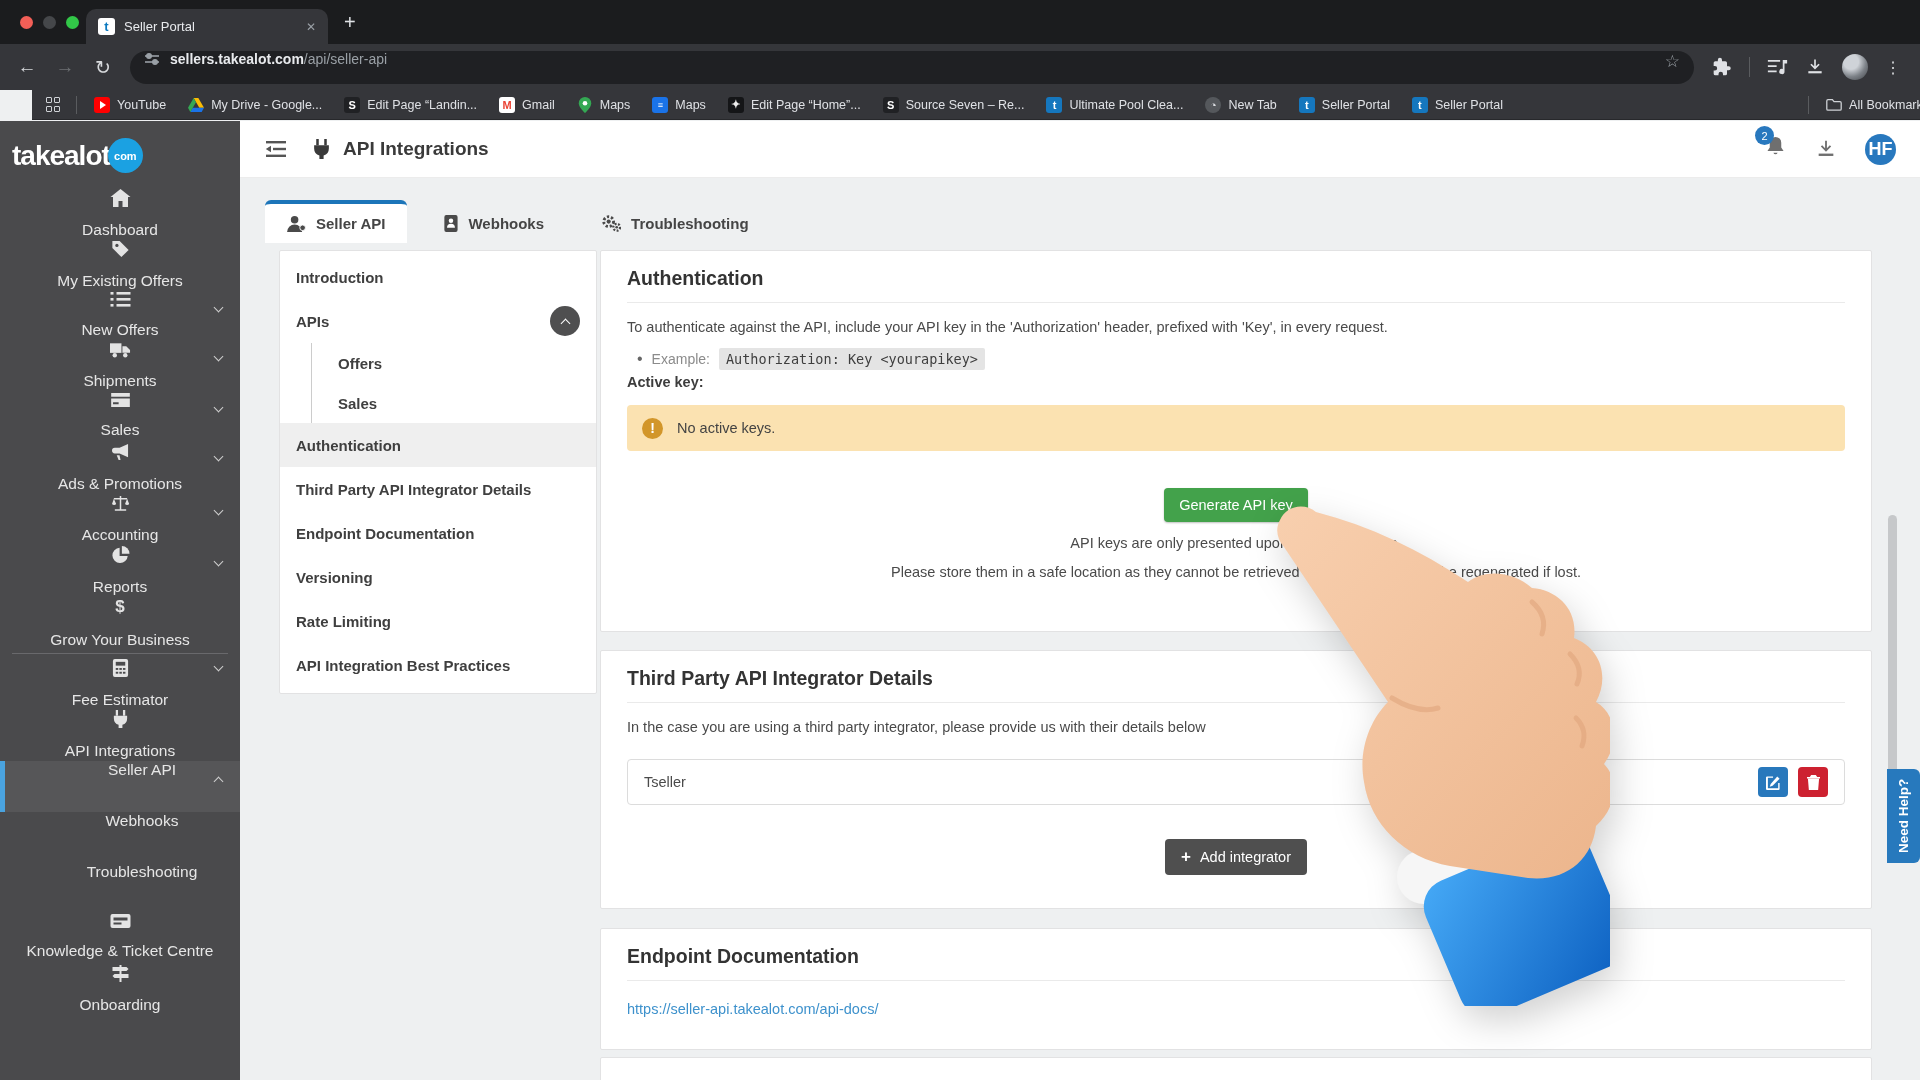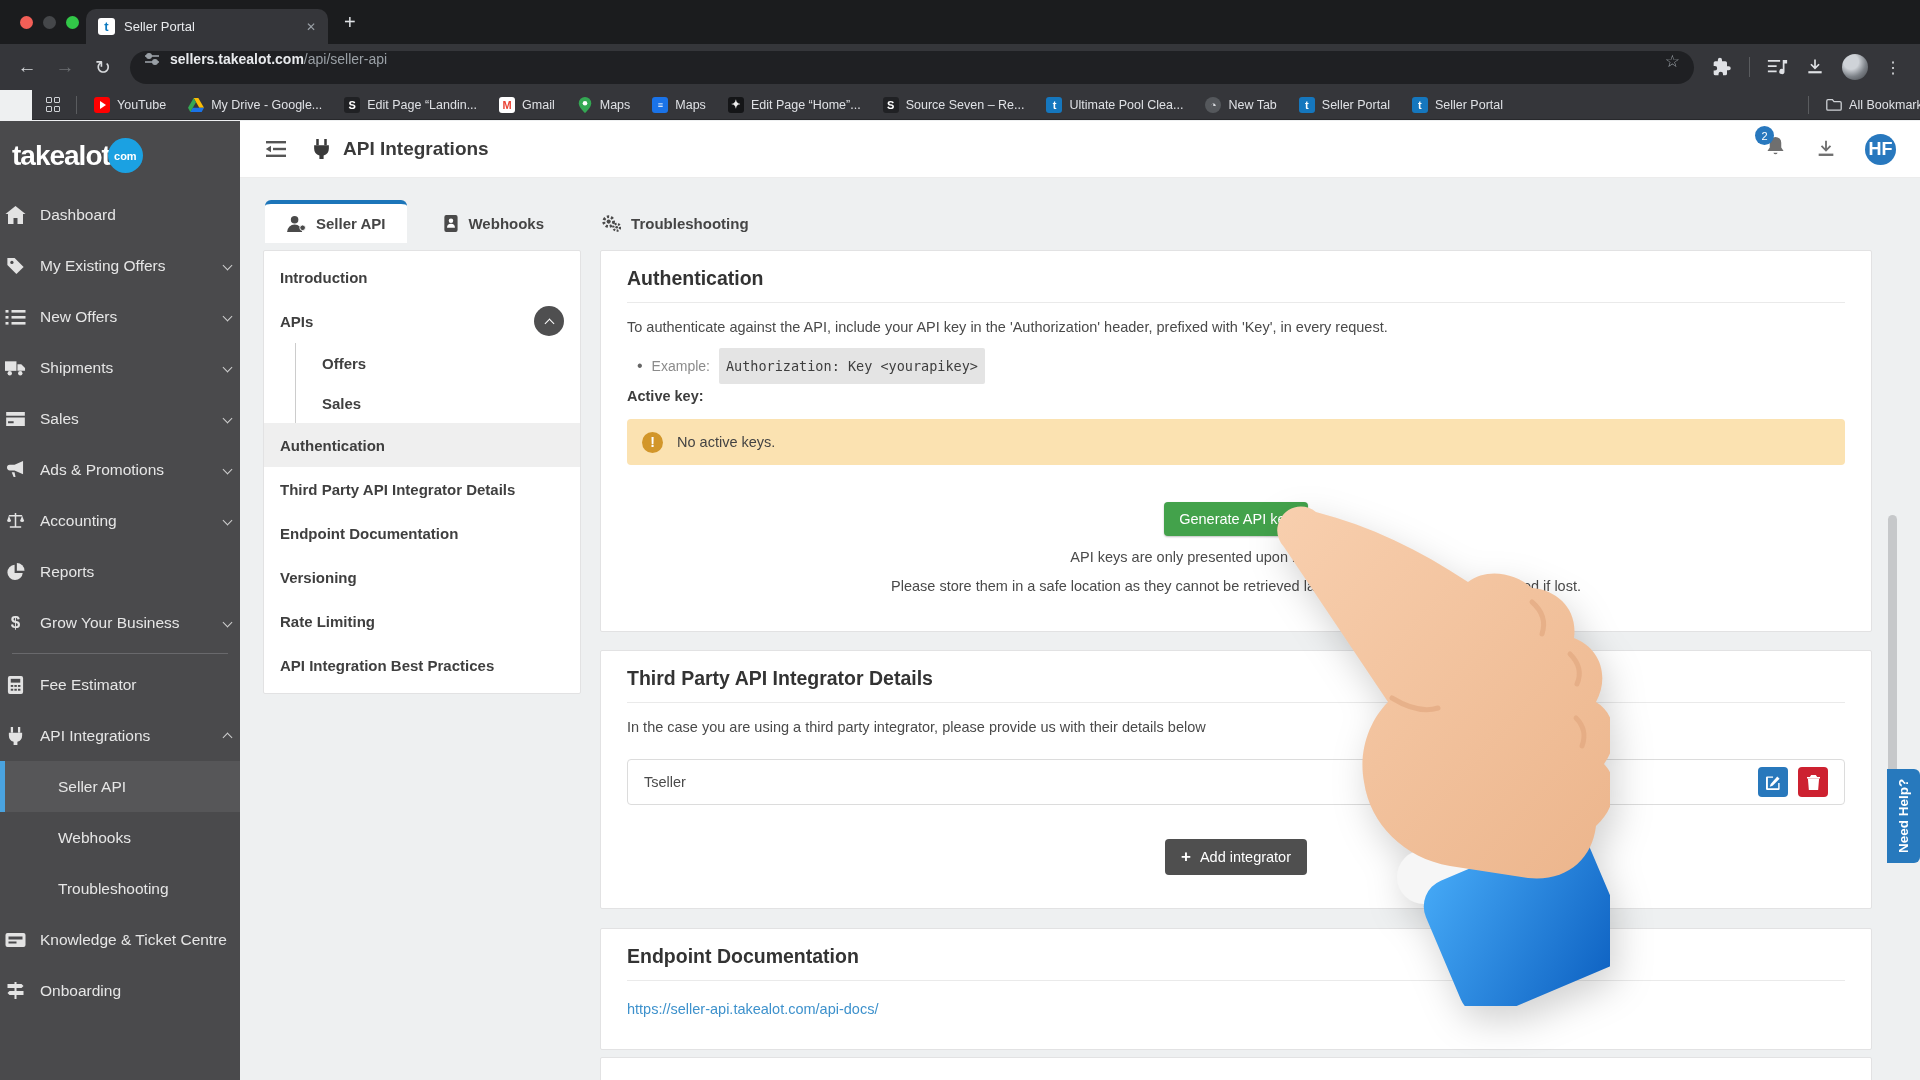--- a/index.html
+++ b/index.html
@@ -62,21 +62,21 @@
   
   .page{position:absolute;top:121px;left:0;width:1920px;height:959px;background:#eef0f1;overflow:hidden;}
 
   
   .sidebar{position:absolute;left:0;top:0;width:240px;height:100%;background:var(--sidebar-bg);color:#e6e6e6;}
   .logo{display:flex;align-items:center;padding:17px 0 6px 12px;}
   .logo .word{font-size:28px;font-weight:bold;color:#fff;letter-spacing:-1px;}
   .logo .dotcom{width:35px;height:35px;border-radius:50%;background:var(--takealot-blue);color:#fff;
     font-size:11px;font-weight:bold;display:flex;align-items:center;justify-content:center;margin-left:-2px;}
   .nav{margin-top:10px;}
-  .nav-item{height:51px;display:flex;align-items:center;padding:0 5px;font-size:15.5px;gap:14px;cursor:default;}
+  .nav-item{height:51px;display:flex;align-items:center;padding:0 14px;font-size:15.5px;gap:14px;cursor:default;flex-direction:column;}
   .nav-item .si{width:21px;flex:none;text-align:center;}
   .nav-item .lbl{white-space:nowrap;}
   .chev{width:7px;height:7px;border-right:1.7px solid #cfcfcf;border-bottom:1.7px solid #cfcfcf;
     transform:rotate(45deg);margin-left:auto;margin-right:4px;flex:none;}
   .chev.up{transform:rotate(-135deg);margin-top:4px;}
   .nav-sub{padding-left:58px;}
   .nav-sub.active{border-left:5px solid var(--active-bar);padding-left:53px;background:rgba(255,255,255,.07);}
   .nav-divider{border-top:1px solid #69696c;margin:5px 12px;}
   svg.si{fill:#e3e3e3;}
 
@@ -93,39 +93,39 @@
     font-weight:bold;display:flex;align-items:center;justify-content:center;}
 
   
   .ptabs{position:absolute;left:265px;top:79px;height:43px;display:flex;gap:14px;}
   .ptab{display:flex;align-items:center;gap:10px;padding:4px 22px 0;font-size:15px;color:#454545;font-weight:bold;}
   .ptab.active{background:#fff;border-top:4px solid var(--tab-border);border-radius:6px 6px 0 0;padding-top:0;}
   svg.ti{fill:#4a4a4a;}
 
   
   .card{position:absolute;background:#fff;border:1px solid #e2e2e3;border-radius:2px;}
-  .toc-card{left:263px;top:129px;width:318px;height:444px;padding-top:4px;}
+  .toc-card{left:279px;top:129px;width:318px;height:444px;padding-top:4px;}
   .toc-item{height:44px;display:flex;align-items:center;padding:0 16px;font-size:15px;
     color:#3f3f3f;font-weight:bold;}
   .toc-item.active{background:#efefef;}
   .circle-btn{width:30px;height:30px;border-radius:50%;background:#4f4f50;margin-left:auto;
     display:flex;align-items:center;justify-content:center;}
   .circle-btn .chev{margin:4px 0 0 0;border-color:#fff;}
   .toc-children{margin-left:31px;border-left:1px solid #ccc;}
   .toc-children .toc-item{height:40px;padding-left:26px;}
 
   .main-card{left:600px;width:1272px;padding:0 26px;}
   .c1{top:129px;height:382px;} .c2{top:529px;height:259px;} .c3{top:807px;height:122px;}
   .c4{top:936px;height:150px;}
   .card h2{font-size:19.5px;color:#333;padding:16px 0 12px;border-bottom:1px solid #eaeaea;font-weight:bold;}
   .desc{margin-top:16px;font-size:14.5px;color:#4a4a4a;}
   .example{margin-top:13px;display:flex;align-items:center;gap:9px;padding-left:10px;font-size:14px;}
   .bullet{color:#666;font-size:16px;} .ex-label{color:#8b8b8b;}
   .code{background:#e4e4e4;color:#3e3e3e;font-family:"DejaVu Sans Mono",monospace;font-size:13.5px;
-    padding:10px 7px;border-radius:2px;}
+    padding:3px 7px;border-radius:2px;}
   .active-key{margin-top:4px;font-size:14.5px;font-weight:bold;color:#3d3d3d;}
   .warning{margin-top:15px;height:46px;background:var(--warning-bg);border-radius:4px;display:flex;
     align-items:center;gap:14px;padding:0 15px;font-size:14.5px;color:#434343;}
   .warn-icon{width:21px;height:21px;border-radius:50%;background:var(--warning-icon);color:#fff;
     font-weight:bold;font-size:14px;display:flex;align-items:center;justify-content:center;flex:none;}
   .gen-row{text-align:center;margin-top:37px;}
   .gen-btn{background:var(--green);color:#fff;border:none;border-radius:4px;font-size:14.5px;
     padding:9px 15px;box-shadow:0 1px 2px rgba(0,0,0,.25);font-family:inherit;}
   .note{text-align:center;margin-top:13px;font-size:14.5px;color:#4a4a4a;}
   .integrator-row{margin-top:24px;border:1px solid #dcdcdc;border-radius:4px;height:46px;display:flex;

